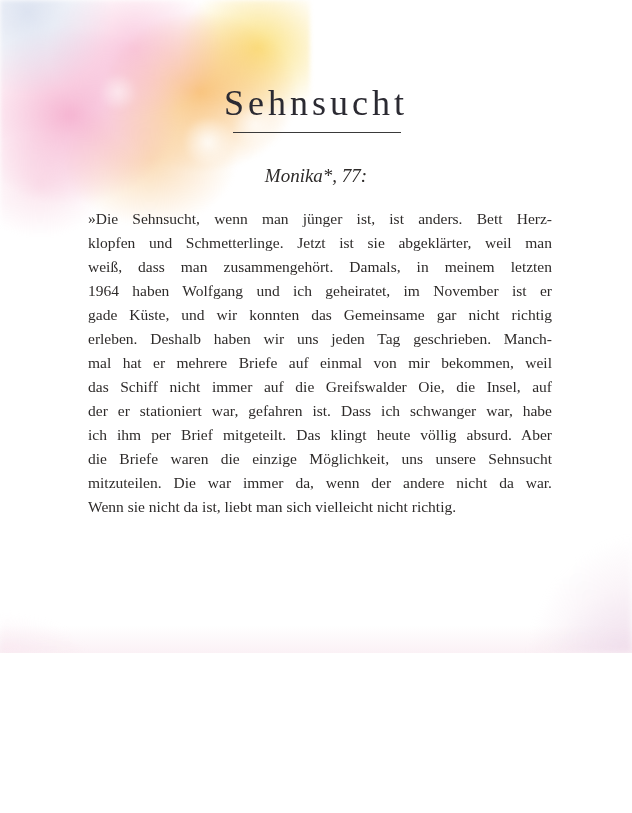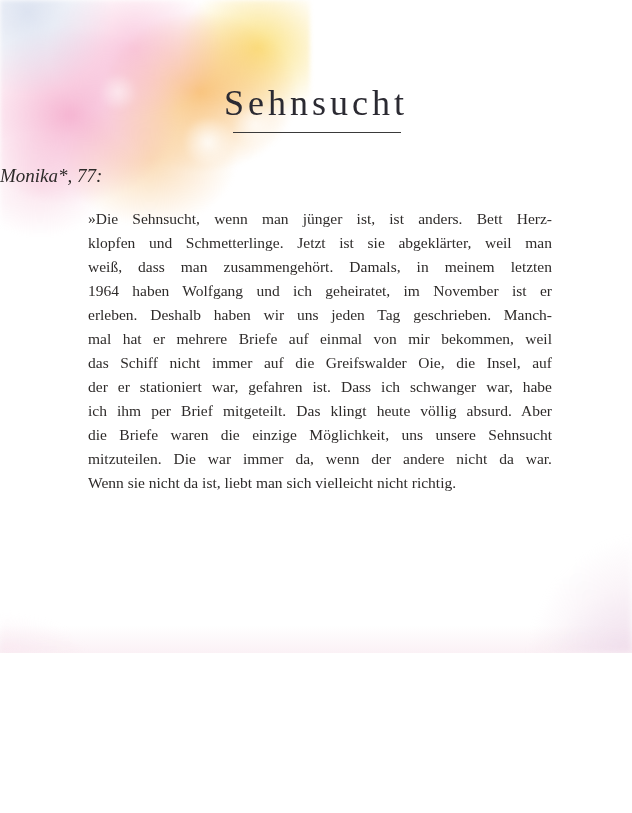--- a/index.html
+++ b/index.html
@@ -77,21 +77,21 @@
     left: 233px;
     width: 168px;
     height: 0;
     border-top: 1.6px solid var(--rule, #3a3a3a);
   }
   .subtitle {
     position: absolute;
     top: 165px;
     left: 0;
     width: 632px;
-    text-align: left;
+    text-align: center;
     font-style: italic;
     font-size: 19px;
     color: var(--text, #2e2b2a);
   }
   .body-text {
     position: absolute;
     top: 207px;
     left: 88px;
     width: 464px;
   }
@@ -128,20 +128,21 @@
 
   <h1 class="title">Sehnsucht</h1>
   <div class="title-rule"></div>
   <div class="subtitle">Monika*, 77:</div>
 
   <div class="body-text">
     <div class="body-line">»Die Sehnsucht, wenn man jünger ist, ist anders. Bett Herz-</div>
     <div class="body-line">klopfen und Schmetterlinge. Jetzt ist sie abgeklärter, weil man</div>
     <div class="body-line">weiß, dass man zusammengehört. Damals, in meinem letzten</div>
     <div class="body-line">1964 haben Wolfgang und ich geheiratet, im November ist er</div>
+    <div class="body-line">gade Küste, und wir konnten das Gemeinsame gar nicht richtig</div>
     <div class="body-line">erleben. Deshalb haben wir uns jeden Tag geschrieben. Manch-</div>
     <div class="body-line">mal hat er mehrere Briefe auf einmal von mir bekommen, weil</div>
     <div class="body-line">das Schiff nicht immer auf die Greifswalder Oie, die Insel, auf</div>
     <div class="body-line">der er stationiert war, gefahren ist. Dass ich schwanger war, habe</div>
     <div class="body-line">ich ihm per Brief mitgeteilt. Das klingt heute völlig absurd. Aber</div>
     <div class="body-line">die Briefe waren die einzige Möglichkeit, uns unsere Sehnsucht</div>
     <div class="body-line">mitzuteilen. Die war immer da, wenn der andere nicht da war.</div>
     <div class="body-line last">Wenn sie nicht da ist, liebt man sich vielleicht nicht richtig.</div>
   </div>
 

